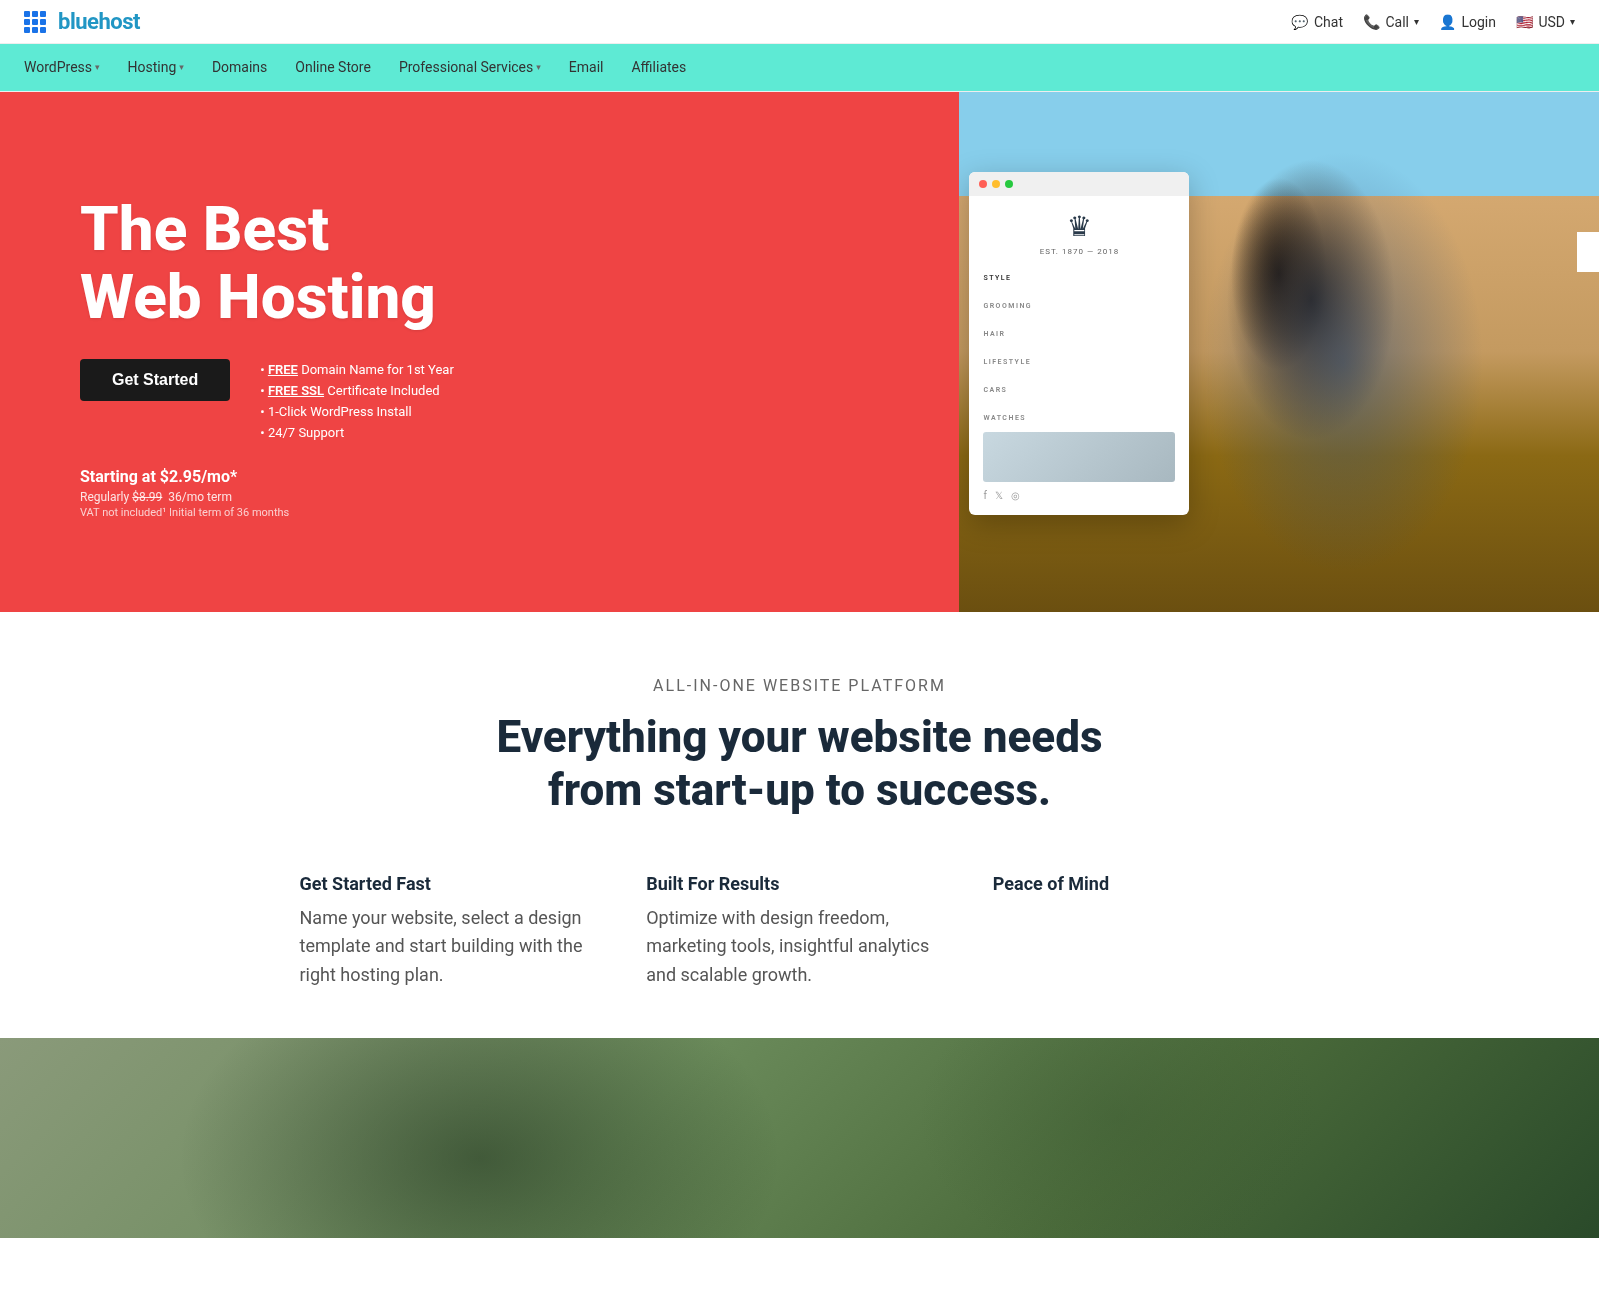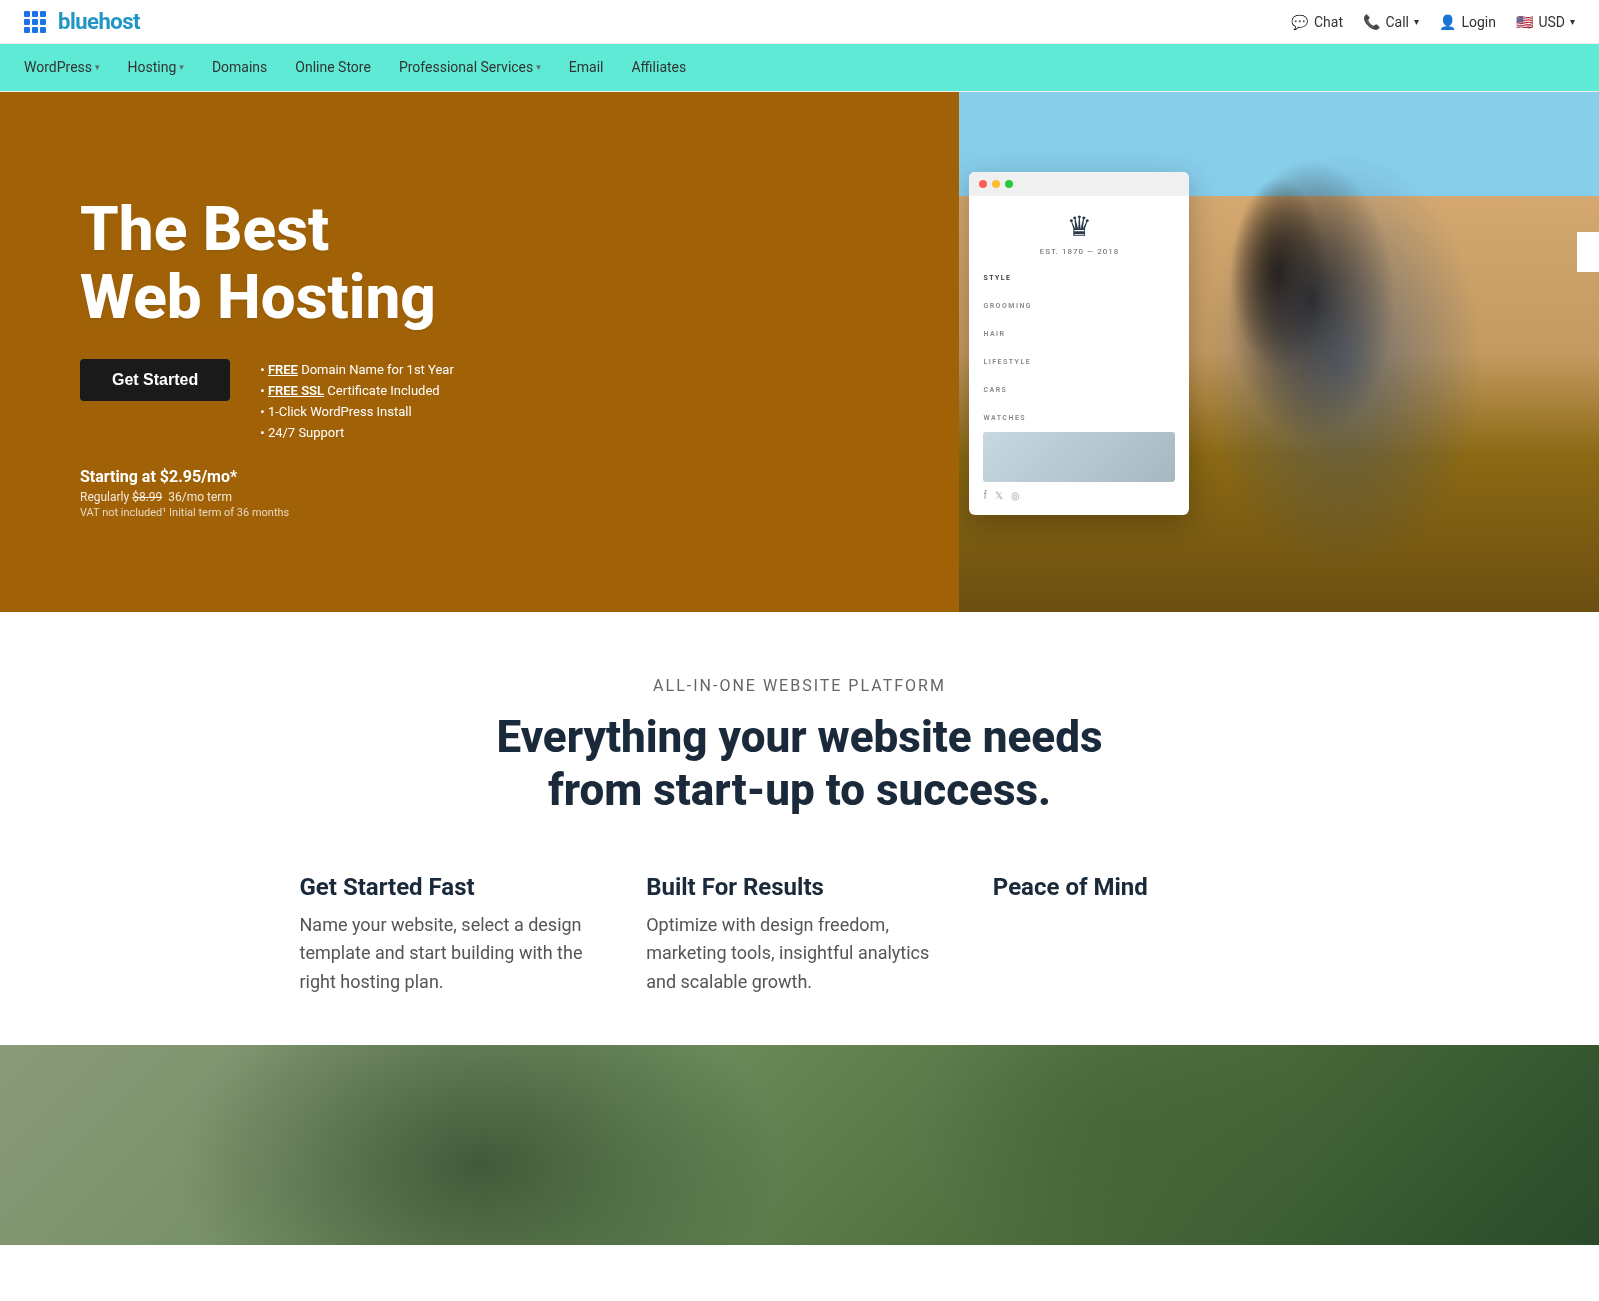--- a/index.html
+++ b/index.html
@@ -40,21 +40,21 @@
       align-items: center;
       gap: 3px;
       height: 100%;
       border-bottom: 2px solid transparent;
     }
     .nav-item .chevron { font-size: 9px; color: #666; }
 
     
     .hero {
       position: relative;
-      background: #a16207;
+      background: #ef4444;
       min-height: 520px;
       overflow: hidden;
       display: flex;
       align-items: stretch;
     }
     .hero-content {
       flex: 0 0 60%;
       padding: 70px 60px 60px 80px;
       display: flex;
       flex-direction: column;
@@ -177,21 +177,21 @@
     }
     .features-grid {
       display: grid;
       grid-template-columns: repeat(3, 1fr);
       gap: 40px;
       max-width: 1000px;
       margin: 0 auto;
       text-align: left;
     }
     .feature-card {}
-    .feature-card-title { font-size: 24px; font-weight: 700; color: #1a2a3a; margin-bottom: 10px; }
+    .feature-card-title { font-size: 18px; font-weight: 700; color: #1a2a3a; margin-bottom: 10px; }
     .feature-card-desc { font-size: 18px; color: #555; line-height: 1.6; }
 
     
     .bottom-image-strip {
       height: 200px;
       background: linear-gradient(135deg, #8a9a7a 0%, #6a8a5a 40%, #4a6a3a 70%, #2a4a2a 100%);
       position: relative;
       overflow: hidden;
     }
     .bottom-image-strip::before {

